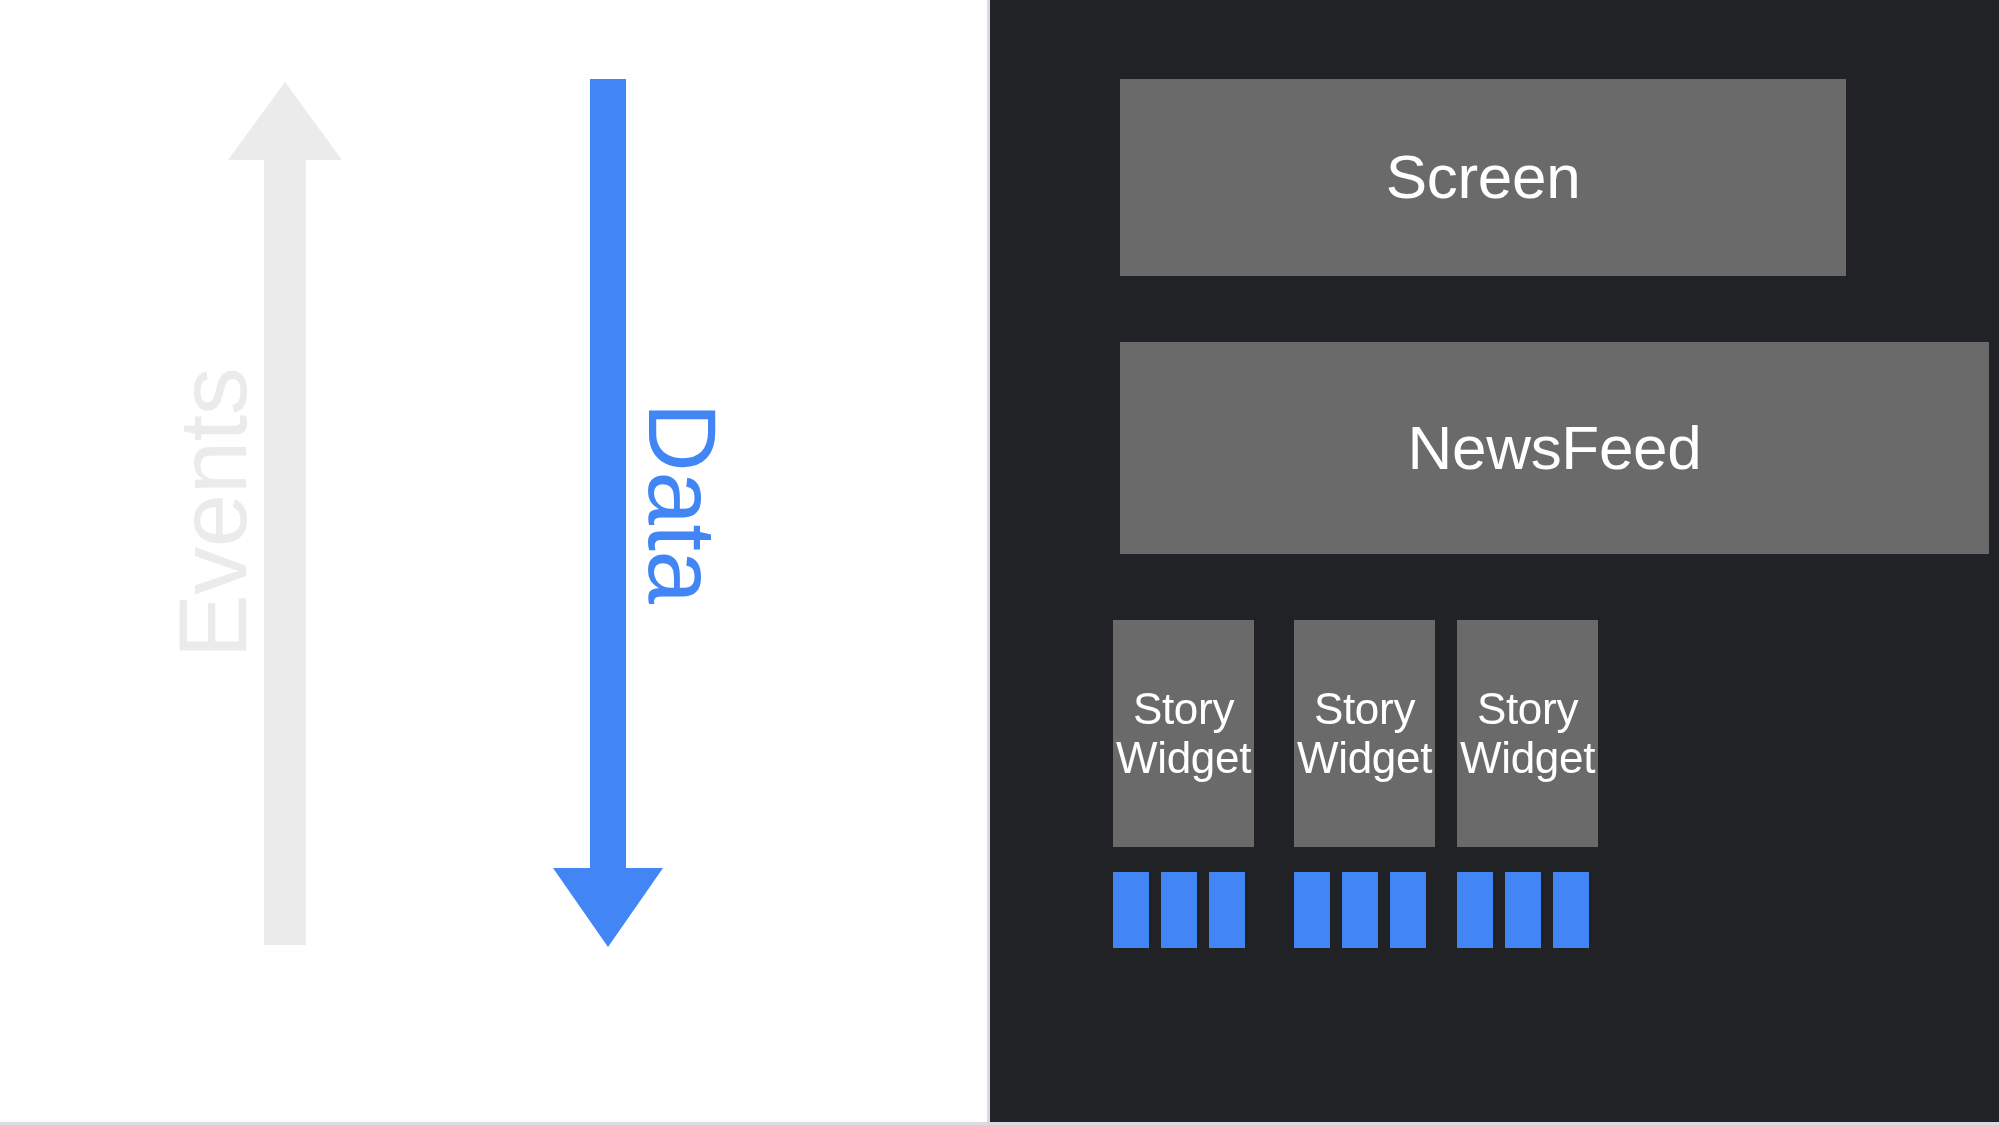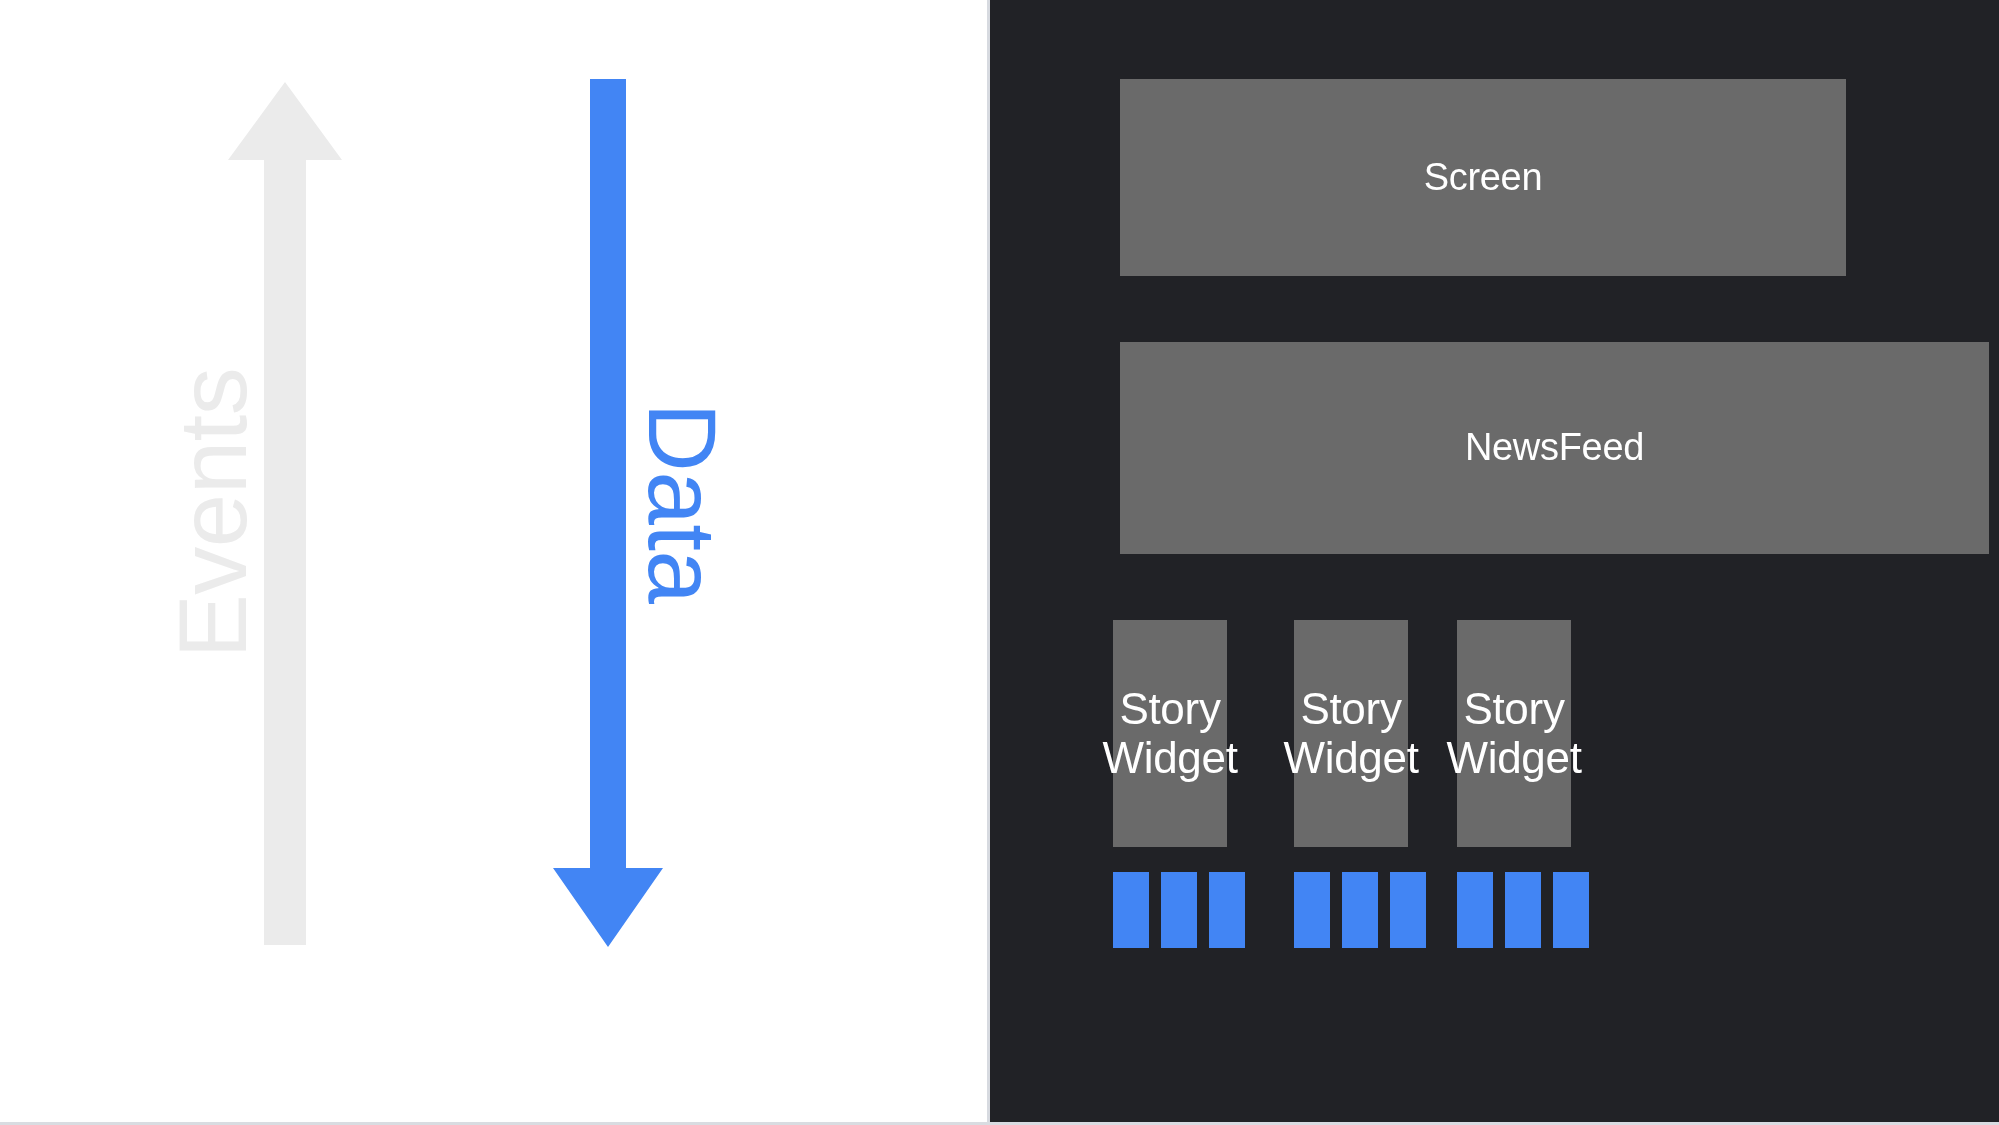--- a/index.html
+++ b/index.html
@@ -86,33 +86,33 @@
   }
 
   .node {
     position: absolute;
     background: #6a6a6a;
     color: #ffffff;
     display: flex;
     align-items: center;
     justify-content: center;
     text-align: center;
-    font-size: 38px;
+    font-size: 62px;
     font-weight: 400;
     letter-spacing: -0.3px;
     line-height: 1.1;
     box-sizing: border-box;
   }
 
   .node.screen   { left: 130px; top:  79px; width: 726px; height: 197px; }
   .node.newsfeed { left: 130px; top: 342px; width: 869px; height: 212px; }
 
   .node.widget {
     top: 620px;
-    width: 114px;
+    width: 141px;
     height: 227px;
     font-size: 44px;
     padding: 0 4px;
   }
   .node.widget.w1 { left: 123px; }
   .node.widget.w2 { left: 304px; }
   .node.widget.w3 { left: 467px; }
 
   .leaf-row {
     position: absolute;

